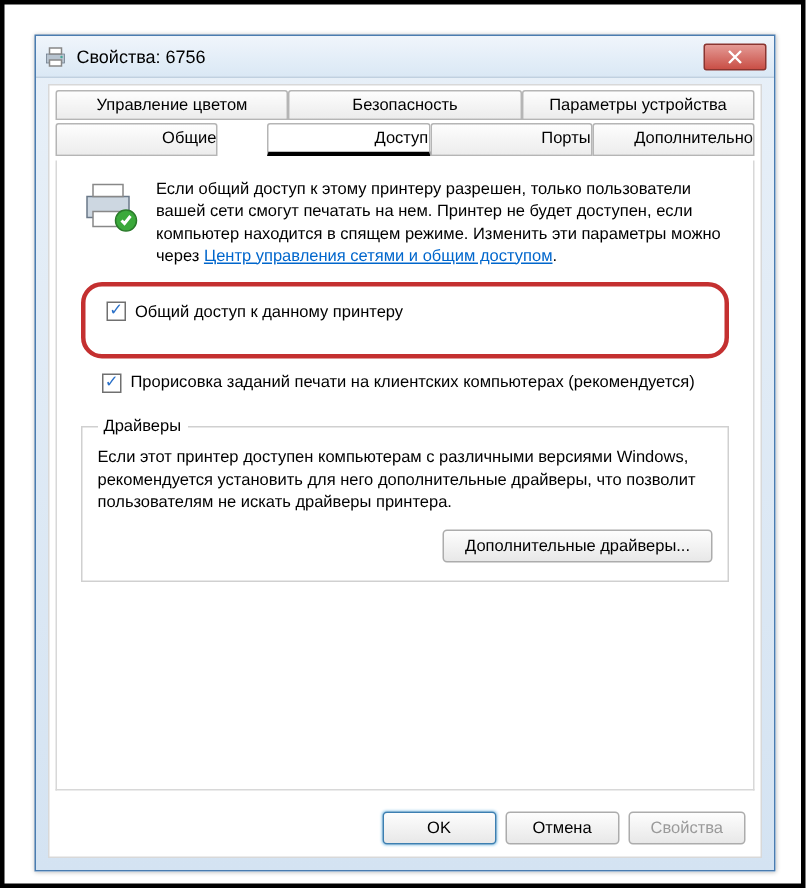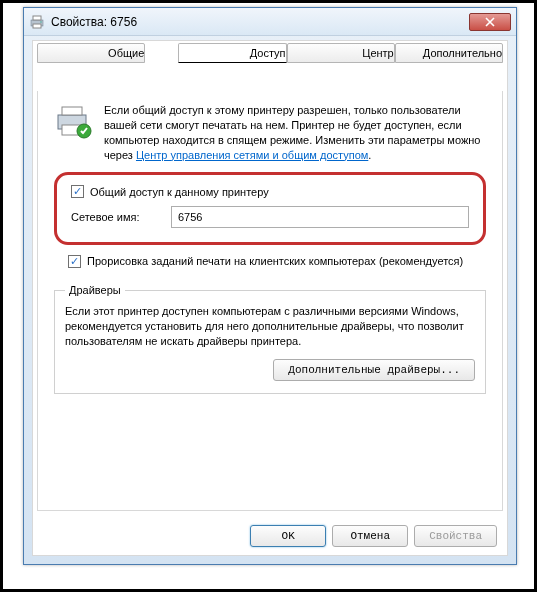--- a/index.html
+++ b/index.html
@@ -14,21 +14,21 @@
     .outer-border {
       border: 3px solid #000;
       width: 537px;
       height: 592px;
       position: absolute;
       background: #fff;
     }
     .window {
       position: absolute;
       left: 20px;
-      top: 4px;
+      top: 20px;
       width: 494px;
       height: 558px;
       border: 1px solid #4a7cb0;
       background: linear-gradient(#e8f0f8, #d4e3f2);
       box-shadow: 0 0 3px rgba(0,0,0,0.3);
     }
     .titlebar {
       height: 28px;
       background: linear-gradient(#f0f5fb, #dae8f5);
       display: flex;
@@ -65,21 +65,21 @@
       padding: 3px 0;
       text-align: center;
       font-size: 11px;
       border-radius: 2px 2px 0 0;
       cursor: pointer;
       position: relative;
       flex: 1;
     }
     .tab.active {
       background: #fff;
-      border-bottom: 1px solid #000000;
+      border-bottom: 3px solid #000000;
       z-index: 2;
       margin-left: 33px;
     }
     .tabs-row.bottom { margin-top: -1px; }
     .tabs-row.bottom .tab { border-top: 1px solid #b5b5b5; text-align: right; }
     .content {
       padding: 12px 16px;
       position: absolute;
       top: 50px; left: 4px; right: 4px; bottom: 44px;
       background: #fff;
@@ -121,21 +121,21 @@
     }
     .fieldset-text { font-size: 11px; line-height: 1.35; }
     .addl-btn-row { display:flex; justify-content:flex-end; margin-top:10px; }
     .btn {
       border: 1px solid #acacac;
       background: linear-gradient(#fdfdfd, #e8e8e8);
       padding: 4px 14px;
       font-size: 11px;
       border-radius: 3px;
       cursor: pointer;
-      font-family: Liberation Mono, monospace;
+      font-family: Liberation Sans, sans-serif;
     }
     .bottom-btns {
       position: absolute;
       bottom: 8px; right: 10px;
       display: flex; gap: 6px;
     }
     .bottom-btns .btn { min-width: 76px; }
     .btn.default { border: 1px solid #3c7fb1; box-shadow: 0 0 2px #6fb6e0; }
     .btn.disabled { color: #9a9a9a; cursor: default; }
     .checkbox-frame {
@@ -161,24 +161,29 @@
       </svg>
       <span class="title-text">Свойства: 6756</span>
       <div class="close-btn">
         <svg width="10" height="10" viewBox="0 0 10 10">
           <path d="M1 1 L9 9 M9 1 L1 9" stroke="#fff" stroke-width="1.6"></path>
         </svg>
       </div>
     </div>
 
     <div class="body">
+      <div class="tabs-row top">
+        <div class="tab">Управление цветом</div>
+        <div class="tab">Безопасность</div>
+        <div class="tab">Параметры устройства</div>
+      </div>
       <div class="tabs-row bottom">
         <div class="tab">Общие</div>
         <div class="tab active">Доступ</div>
-        <div class="tab">Центр</div>
+        <div class="tab">Порты</div>
         <div class="tab">Дополнительно</div>
       </div>
 
       <div class="content">
         <div class="info-row">
           <svg class="printer-icon" viewBox="0 0 40 36">
             <rect x="4" y="12" width="28" height="14" fill="#cdd7e1" stroke="#6a7888"></rect>
             <rect x="8" y="4" width="20" height="8" fill="#fff" stroke="#888"></rect>
             <rect x="8" y="22" width="20" height="10" fill="#fff" stroke="#888"></rect>
             <circle cx="30" cy="28" r="7" fill="#3ba93b" stroke="#2a7a2a"></circle>
@@ -189,24 +194,20 @@
           </div>
         </div>
 
         <div class="highlight-box">
           <div class="checkbox-row">
             <div class="checkbox-frame">
               <span class="checkmark">✓</span>
             </div>
             <span>Общий доступ к данному принтеру</span>
           </div>
-          <div class="field-row">
-            <span class="field-label">Сетевое имя:</span>
-            <input type="text" class="text-input" value="6756" style="">
-          </div>
         </div>
 
         <div class="render-row">
           <div class="checkbox-frame">
             <span class="checkmark">✓</span>
           </div>
           <span>Прорисовка заданий печати на клиентских компьютерах (рекомендуется)</span>
         </div>
 
         <fieldset class="fieldset">

